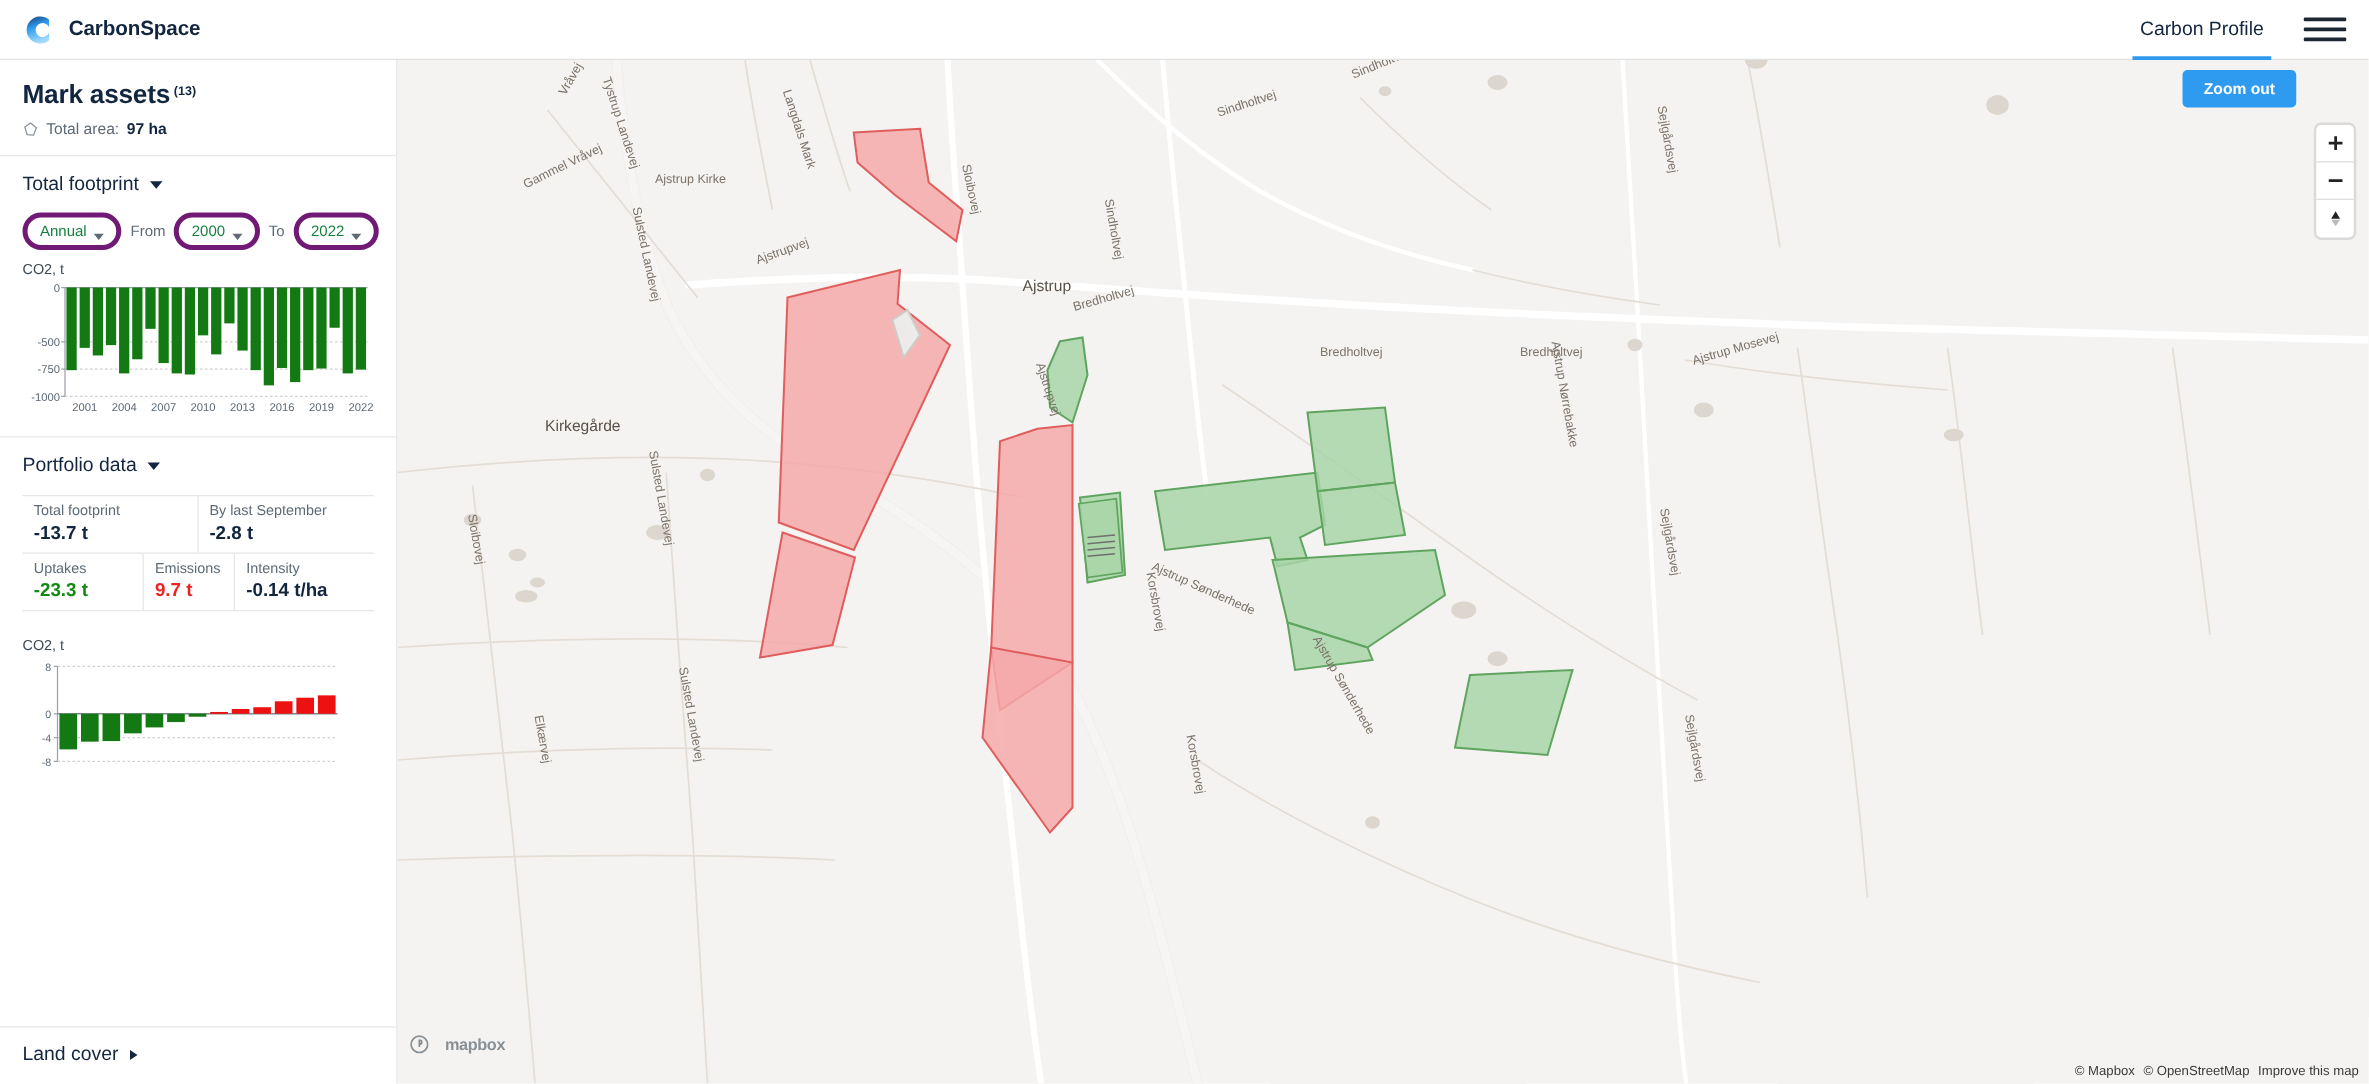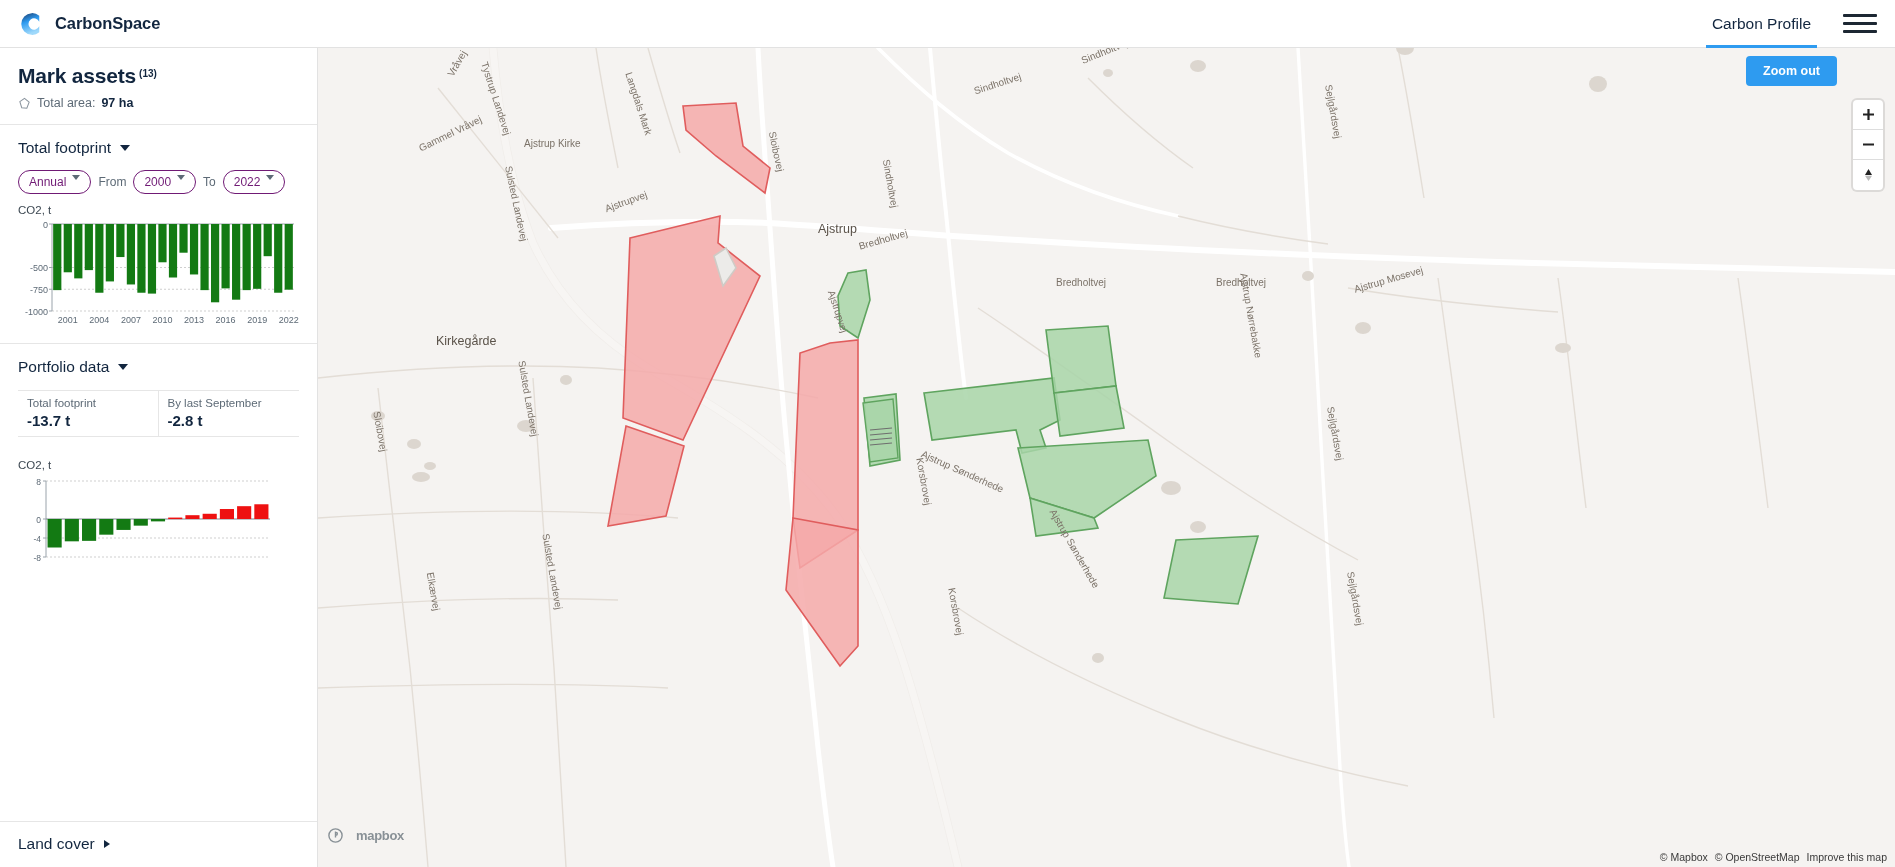--- a/index.html
+++ b/index.html
@@ -88,23 +88,23 @@
     border-top: 4.5px solid transparent; border-bottom: 4.5px solid transparent;
     border-left: 6px solid #12263f;
   }
 
   .filters {
     display: flex; align-items: center; gap: 7px;
     padding: 13px 18px 0 18px;
     font-size: 12px; color: #3d4852;
   }
   .pill {
-    border: 1px solid #701a75; border-radius: 20px;
-    padding: 4px 10px; font-size: 12px; color: #701a75;
-    display: inline-flex; align-items: flex-start; gap: 6px;
+    border: 4px solid #701a75; border-radius: 20px;
+    padding: 4px 10px; font-size: 12px; color: #15803d;
+    display: inline-flex; align-items: flex-end; gap: 6px;
     background: #fff; cursor: pointer; white-space: nowrap;
   }
   .pill .chev {
     width: 0; height: 0;
     border-left: 4px solid transparent; border-right: 4px solid transparent;
     border-top: 5px solid #5d6a76;
   }
   .flabel { font-size: 12px; color: #5d6a76; }
 
   .axis-unit {
@@ -329,20 +329,34 @@
       <div class="pd-row">
         <div class="pd-cell b-right w-half">
           <div class="pd-lbl">Total footprint</div>
           <div class="pd-val">-13.7 t</div>
         </div>
         <div class="pd-cell w-half">
           <div class="pd-lbl">By last September</div>
           <div class="pd-val">-2.8 t</div>
         </div>
       </div>
+      <div class="pd-row">
+        <div class="pd-cell b-right w-t1">
+          <div class="pd-lbl">Uptakes</div>
+          <div class="pd-val green">-23.3 t</div>
+        </div>
+        <div class="pd-cell b-right w-t2">
+          <div class="pd-lbl">Emissions</div>
+          <div class="pd-val red">9.7 t</div>
+        </div>
+        <div class="pd-cell w-t3">
+          <div class="pd-lbl">Intensity</div>
+          <div class="pd-val">-0.14 t/ha</div>
+        </div>
+      </div>
     </div>
 
     <div class="axis-unit" style="padding-top:22px">CO2, t</div>
     <div class="chart-wrap">
       <svg class="chart-svg" id="chart2" width="282" height="96" viewBox="0 0 282 96">
           <line x1="28" y1="8" x2="252" y2="8" stroke="#cfcfcf" stroke-width="1" stroke-dasharray="2 2"></line>
           <text x="23" y="11.5" text-anchor="end" font-size="8.5" fill="#5d6a76" font-family="&quot;Liberation Sans&quot;, sans-serif">8</text>
           <line x1="25" y1="8" x2="28" y2="8" stroke="#9aa3ab" stroke-width="1"></line>
           <text x="23" y="49.5" text-anchor="end" font-size="8.5" fill="#5d6a76" font-family="&quot;Liberation Sans&quot;, sans-serif">0</text>
           <line x1="25" y1="46" x2="28" y2="46" stroke="#9aa3ab" stroke-width="1"></line>

